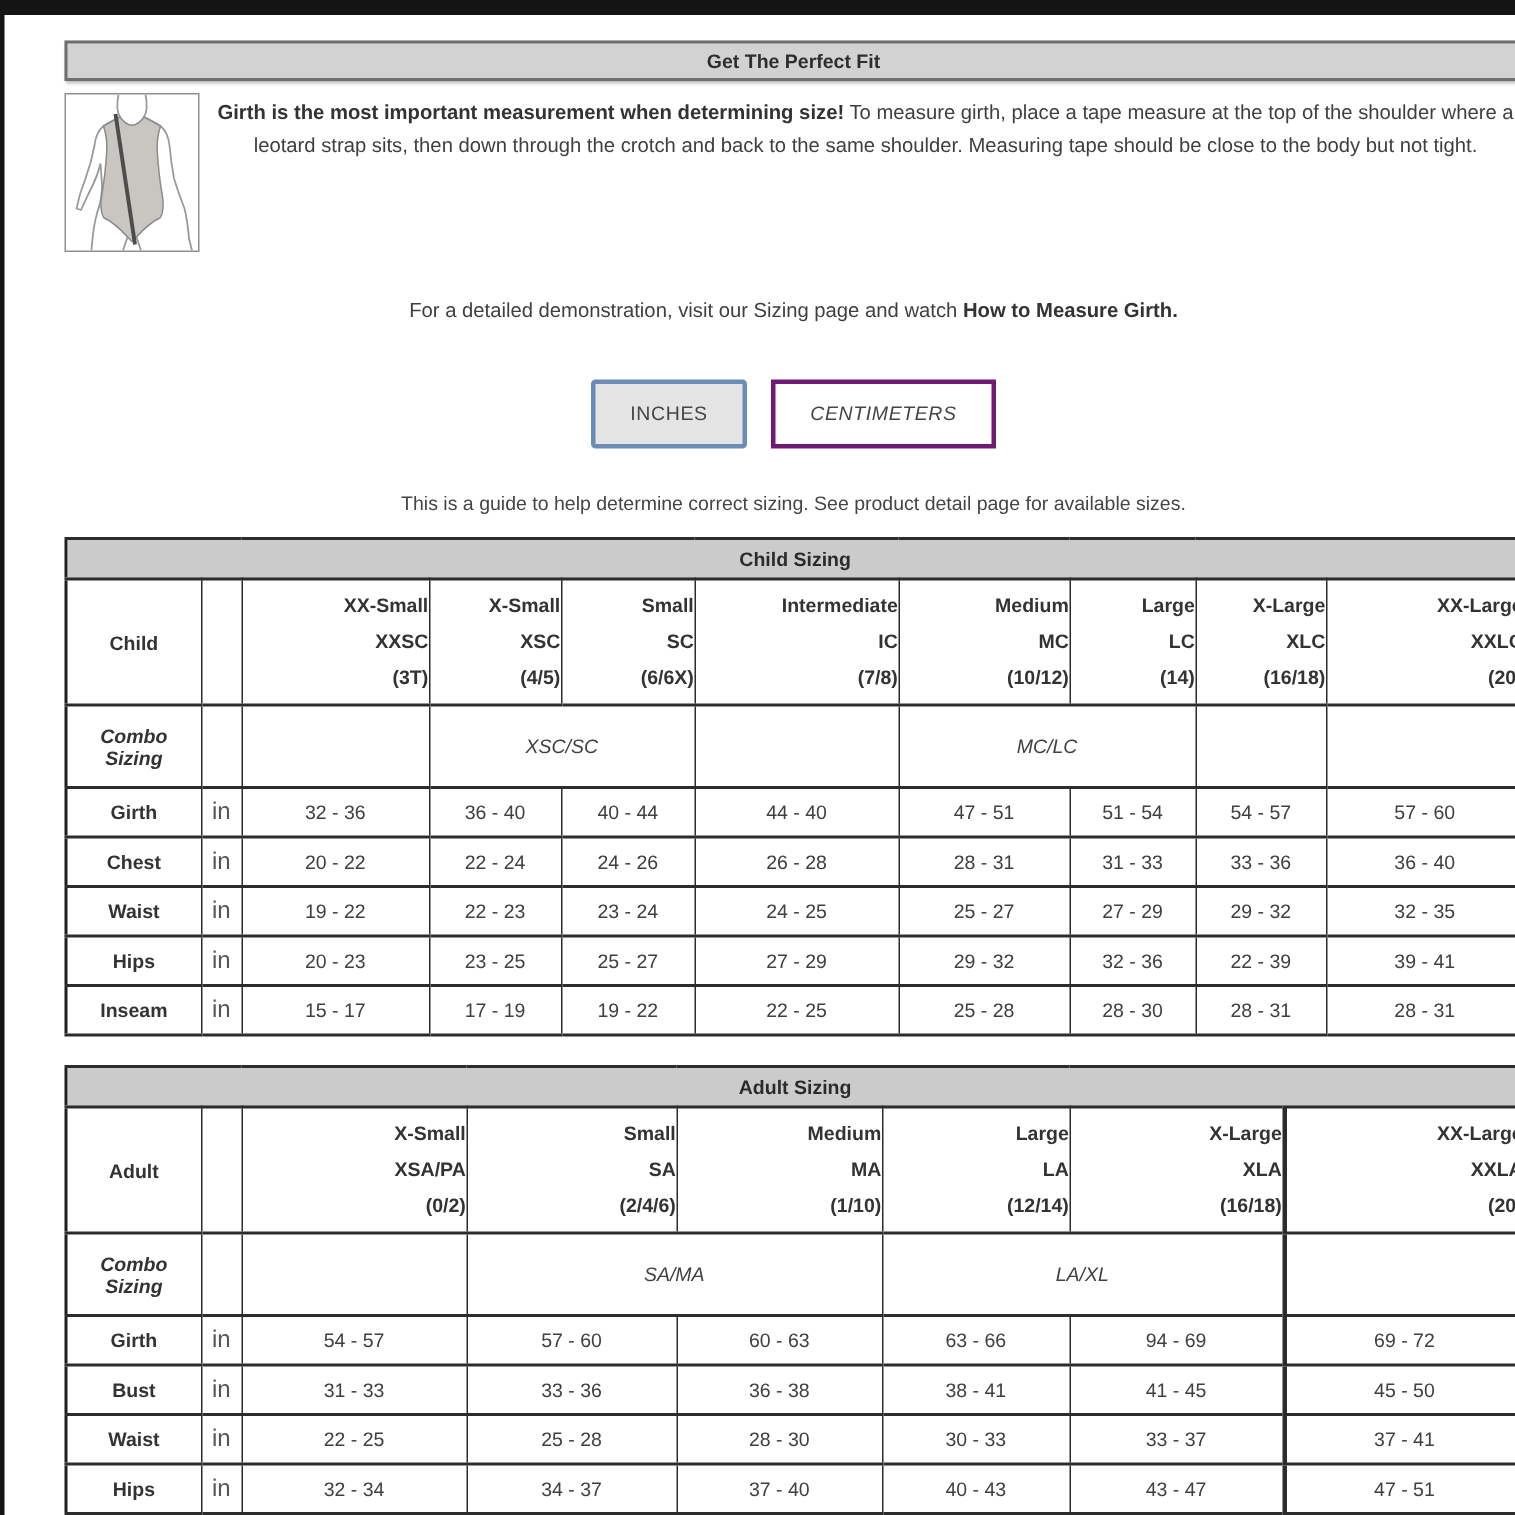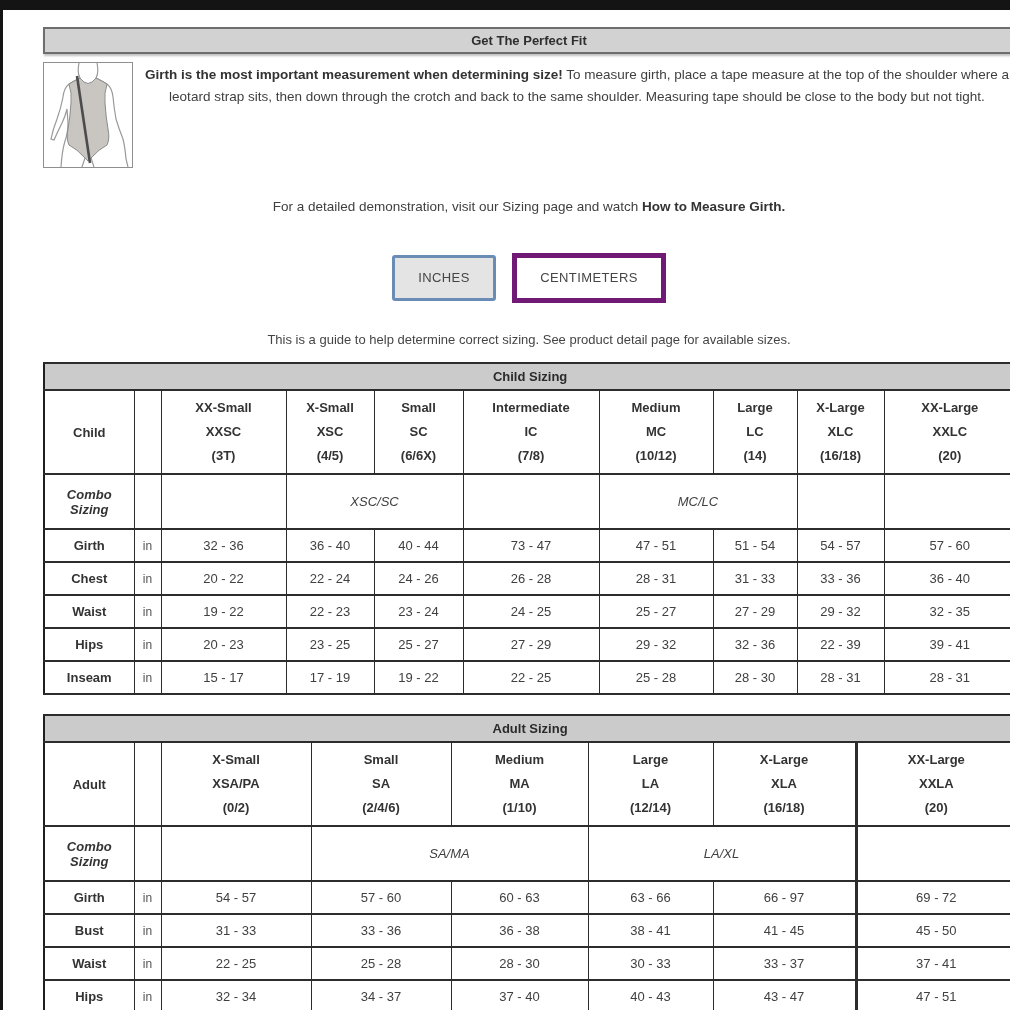--- a/index.html
+++ b/index.html
@@ -29,42 +29,42 @@
   .buttons-row { text-align: center; margin-top: 39px; }
   .btn {
     display: inline-block; font-size: 13px; letter-spacing: 0.4px;
     height: 40px; line-height: 40px; padding: 0 23px; color: #454545;
     cursor: pointer; vertical-align: middle;
   }
   .btn-inches {
     border: 3px solid var(--accent, #6b8cb5); background: #e4e4e4;
     border-radius: 3px; margin-right: 8px;
   }
-  .btn-cm { border: 5px solid #701a75; background: #ffffff; margin-left: 4px; }
+  .btn-cm { border: 3px solid #701a75; background: #ffffff; margin-left: 4px; font-style: italic; }
 
   .note { text-align: center; font-size: 13px; margin-top: 29px; color: #454545; }
 
   table.size-table {
     border-collapse: collapse; table-layout: fixed; width: 972px;
     border: 2px solid #1f1f1f;
   }
   #child-table { margin-top: 15px; }
   #adult-table { margin-top: 19px; }
   .size-table td {
     border: 1px solid #2c2c2c; border-top-width: 2px; border-bottom-width: 2px;
     text-align: center; vertical-align: middle; font-size: 13px; color: #404040;
     overflow: hidden; padding: 0;
   }
   .size-table .title-cell { background: var(--title-bg, #cbcbcb); font-weight: bold; height: 25px; color: #2b2b2b; }
   .size-table .header-row td { height: 82px; font-weight: bold; color: #333; }
-  .size-table .hdr-line { line-height: 24px; }
+  .size-table .hdr-line { line-height: 24px; text-align: right; }
   .size-table .combo-row td { height: 53px; font-style: italic; }
   .size-table .row-label { font-weight: bold; color: #333; }
   .size-table .data-row td { height: 31px; }
-  .size-table .unit-cell { font-size: 12px; color: #555; }
+  .size-table .unit-cell { font-size: 16px; color: #555; }
   .size-table td.tl { border-left-width: 3px; }
 </style>
 </head>
 <body>
 
 <div class="top-bar"></div>
 <div class="left-line"></div>
 
 <div class="content">
 
@@ -173,21 +173,21 @@
           <td colspan="2">MC/LC</td>
           <td colspan="1"></td>
           <td colspan="1"></td>
         </tr>
         <tr class="data-row">
           <td class="row-label">Girth</td>
           <td class="unit-cell">in</td>
           <td>32 - 36</td>
           <td>36 - 40</td>
           <td>40 - 44</td>
-          <td>73 - 47</td>
+          <td>44 - 40</td>
           <td>47 - 51</td>
           <td>51 - 54</td>
           <td>54 - 57</td>
           <td>57 - 60</td>
         </tr>
         <tr class="data-row">
           <td class="row-label">Chest</td>
           <td class="unit-cell">in</td>
           <td>20 - 22</td>
           <td>22 - 24</td>
@@ -297,21 +297,21 @@
           <td colspan="2">LA/XL</td>
           <td colspan="1" class="tl"></td>
         </tr>
         <tr class="data-row">
           <td class="row-label">Girth</td>
           <td class="unit-cell">in</td>
           <td>54 - 57</td>
           <td>57 - 60</td>
           <td>60 - 63</td>
           <td>63 - 66</td>
-          <td>66 - 97</td>
+          <td>94 - 69</td>
           <td class="tl">69 - 72</td>
         </tr>
         <tr class="data-row">
           <td class="row-label">Bust</td>
           <td class="unit-cell">in</td>
           <td>31 - 33</td>
           <td>33 - 36</td>
           <td>36 - 38</td>
           <td>38 - 41</td>
           <td>41 - 45</td>

